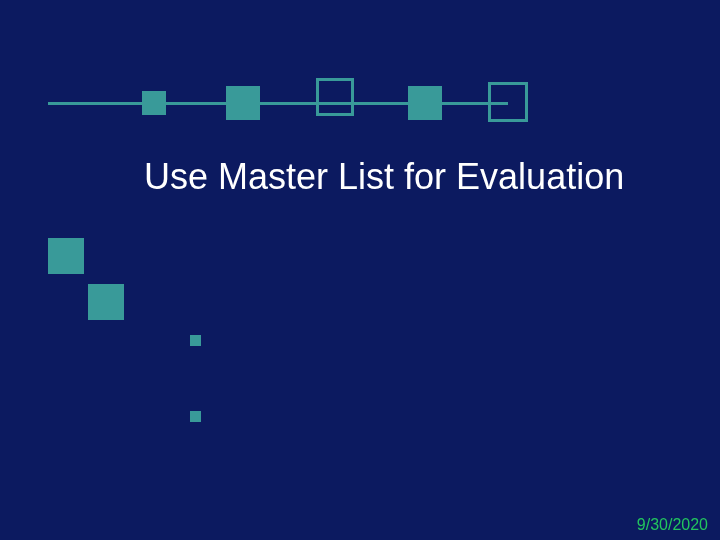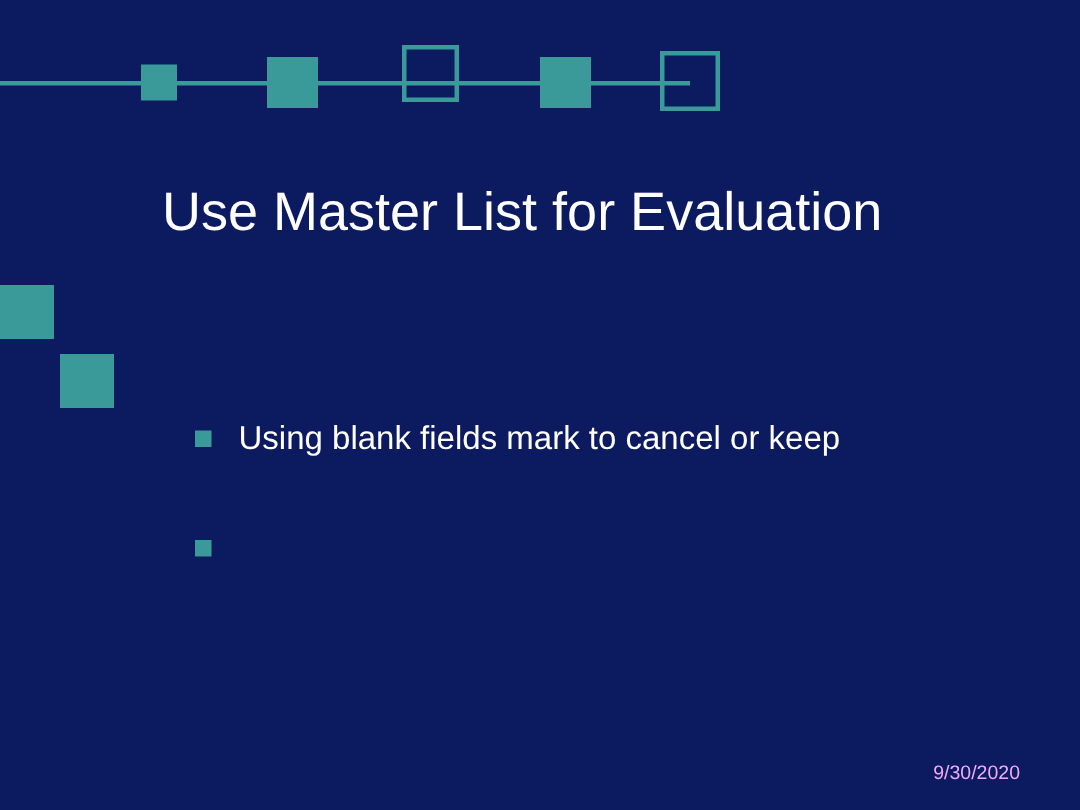--- a/index.html
+++ b/index.html
@@ -1,15 +1,15 @@
 <!DOCTYPE html>
 <html><head>
 <meta charset="utf-8">
 <style>
-  * { margin: 0; padding: 0; box-sizing: border-box; }
+  * { margin: 12px; padding: 0; box-sizing: border-box; }
   body {
     width: 720px;
     height: 540px;
     background: #0c1a60;
     font-family: Verdana, Geneva, sans-serif;
     position: relative;
     overflow: hidden;
   }
   .deco-top {
     position: absolute;
@@ -69,23 +69,23 @@
     margin-right: 18px;
   }
   .bullet .text {
     color: #ffffff;
     font-size: 22px;
     line-height: 1.3;
   }
   .footer-date {
     position: absolute;
     bottom: 18px;
-    right: 40px;
-    color: #f0abfc;
-    font-size: 13px;
+    right: 24px;
+    color: #22c55e;
+    font-size: 16px;
   }
 </style>
 </head>
 <body>
 
 <div class="deco-top">
   <div class="hline"></div>
   <div class="sq" style="top:43px; left:94px; width:24px; height:24px;"></div>
   <div class="sq" style="top:38px; left:178px; width:34px; height:34px;"></div>
   <div class="sq outline" style="top:30px; left:268px; width:38px; height:38px;"></div>
@@ -96,20 +96,19 @@
 <div class="deco-left">
   <div class="sq" style="top:0; left:0; width:36px; height:36px;"></div>
   <div class="sq" style="top:46px; left:40px; width:36px; height:36px;"></div>
 </div>
 
 <h1 class="title">Use Master List for Evaluation</h1>
 
 <div class="bullets">
   <div class="bullet">
     <div class="marker"></div>
-    <div class="text">Using blank fields mark to cancel or keep</div>
   </div>
   <div class="bullet">
     <div class="marker"></div>
   </div>
 </div>
 
 <div class="footer-date">9/30/2020</div>
 
 </body></html>

